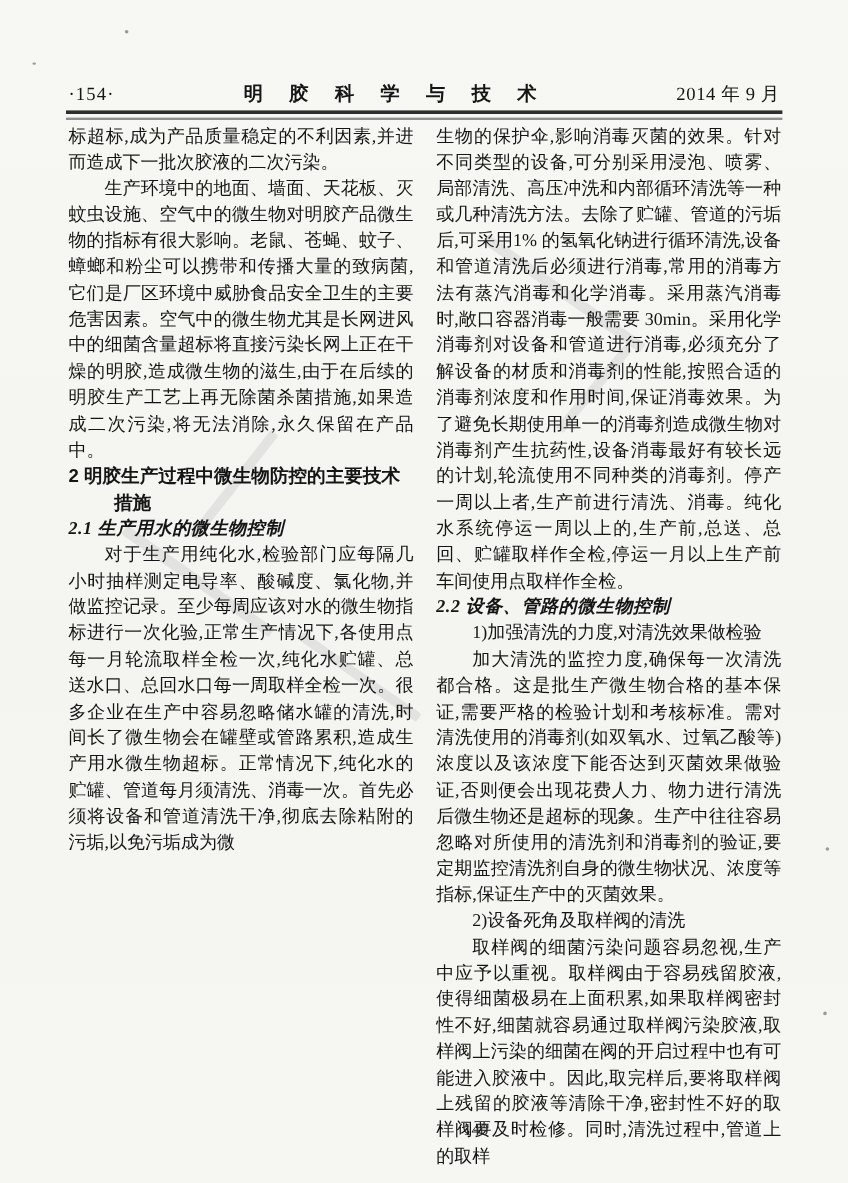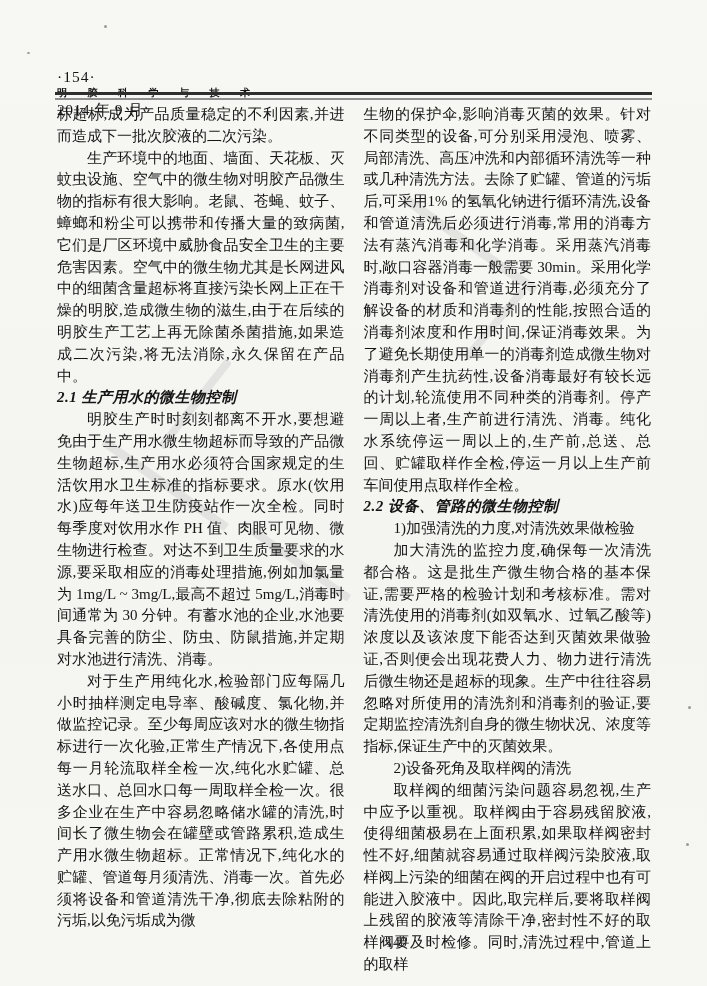--- a/index.html
+++ b/index.html
@@ -17,27 +17,26 @@
   }
   
   .header {
     position: absolute;
     left: 57px; top: 68px;
     width: 593px; height: 22px;
     display: flex;
     align-items: baseline;
     justify-content: space-between;
     font-size: 15.5px;
-    flex-direction: column;
   }
   .page-label { letter-spacing: 1px; }
   .journal-title {
     font-weight: 600;
     letter-spacing: 9px;
-    font-size: 10px;
+    font-size: 16px;
   }
   .issue-date { letter-spacing: 0.5px; }
   .double-rule {
     position: absolute;
     left: 55px; top: 92px;
     width: 597px; height: 3px;
     border-top: 3px solid #2e2e2e;
     border-bottom: 2px solid #8f8f8f;
   }
   
@@ -133,22 +132,22 @@
     <span class="page-label">·154·</span>
     <span class="journal-title">明 胶 科 学 与 技 术</span>
     <span class="issue-date">2014 年 9 月</span>
   </div>
   <div class="double-rule"></div>
 
   <div class="columns">
     <div class="column">
         <p class="body-cont">标超标,成为产品质量稳定的不利因素,并进而造成下一批次胶液的二次污染。</p>
         <p class="body-indent">生产环境中的地面、墙面、天花板、灭蚊虫设施、空气中的微生物对明胶产品微生物的指标有很大影响。老鼠、苍蝇、蚊子、蟑螂和粉尘可以携带和传播大量的致病菌,它们是厂区环境中威胁食品安全卫生的主要危害因素。空气中的微生物尤其是长网进风中的细菌含量超标将直接污染长网上正在干燥的明胶,造成微生物的滋生,由于在后续的明胶生产工艺上再无除菌杀菌措施,如果造成二次污染,将无法消除,永久保留在产品中。</p>
+        <p class="chapter-bold">2  明胶生产过程中微生物防控的主要技术措施</p>
         <p class="section-kai">2.1  生产用水的微生物控制</p>
-        <p class="body-indent">明胶生产时时刻刻都离不开水,要想避免由于生产用水微生物超标而导致的产品微生物超标,生产用水必须符合国家规定的生活饮用水卫生标准的指标要求。原水(饮用水)应每年送卫生防疫站作一次全检。同时每季度对饮用水作 PH 值、肉眼可见物、微生物进行检查。对达不到卫生质量要求的水源,要采取相应的消毒处理措施,例如加氯量为 1mg/L ~ 3mg/L,最高不超过 5mg/L,消毒时间通常为 30 分钟。有蓄水池的企业,水池要具备完善的防尘、防虫、防鼠措施,并定期对水池进行清洗、消毒。</p>
         <p class="body-indent">对于生产用纯化水,检验部门应每隔几小时抽样测定电导率、酸碱度、氯化物,并做监控记录。至少每周应该对水的微生物指标进行一次化验,正常生产情况下,各使用点每一月轮流取样全检一次,纯化水贮罐、总送水口、总回水口每一周取样全检一次。很多企业在生产中容易忽略储水罐的清洗,时间长了微生物会在罐壁或管路累积,造成生产用水微生物超标。正常情况下,纯化水的贮罐、管道每月须清洗、消毒一次。首先必须将设备和管道清洗干净,彻底去除粘附的污垢,以免污垢成为微</p>
       </div>
     <div class="column">
         <p class="body-cont">生物的保护伞,影响消毒灭菌的效果。针对不同类型的设备,可分别采用浸泡、喷雾、局部清洗、高压冲洗和内部循环清洗等一种或几种清洗方法。去除了贮罐、管道的污垢后,可采用1% 的氢氧化钠进行循环清洗,设备和管道清洗后必须进行消毒,常用的消毒方法有蒸汽消毒和化学消毒。采用蒸汽消毒时,敞口容器消毒一般需要 30min。采用化学消毒剂对设备和管道进行消毒,必须充分了解设备的材质和消毒剂的性能,按照合适的消毒剂浓度和作用时间,保证消毒效果。为了避免长期使用单一的消毒剂造成微生物对消毒剂产生抗药性,设备消毒最好有较长远的计划,轮流使用不同种类的消毒剂。停产一周以上者,生产前进行清洗、消毒。纯化水系统停运一周以上的,生产前,总送、总回、贮罐取样作全检,停运一月以上生产前车间使用点取样作全检。</p>
         <p class="section-kai">2.2  设备、管路的微生物控制</p>
         <p class="sub-heading">1)加强清洗的力度,对清洗效果做检验</p>
         <p class="body-indent">加大清洗的监控力度,确保每一次清洗都合格。这是批生产微生物合格的基本保证,需要严格的检验计划和考核标准。需对清洗使用的消毒剂(如双氧水、过氧乙酸等)浓度以及该浓度下能否达到灭菌效果做验证,否则便会出现花费人力、物力进行清洗后微生物还是超标的现象。生产中往往容易忽略对所使用的清洗剂和消毒剂的验证,要定期监控清洗剂自身的微生物状况、浓度等指标,保证生产中的灭菌效果。</p>
         <p class="sub-heading">2)设备死角及取样阀的清洗</p>
         <p class="body-indent">取样阀的细菌污染问题容易忽视,生产中应予以重视。取样阀由于容易残留胶液,使得细菌极易在上面积累,如果取样阀密封性不好,细菌就容易通过取样阀污染胶液,取样阀上污染的细菌在阀的开启过程中也有可能进入胶液中。因此,取完样后,要将取样阀上残留的胶液等清除干净,密封性不好的取样阀要及时检修。同时,清洗过程中,管道上的取样</p>
       </div>

